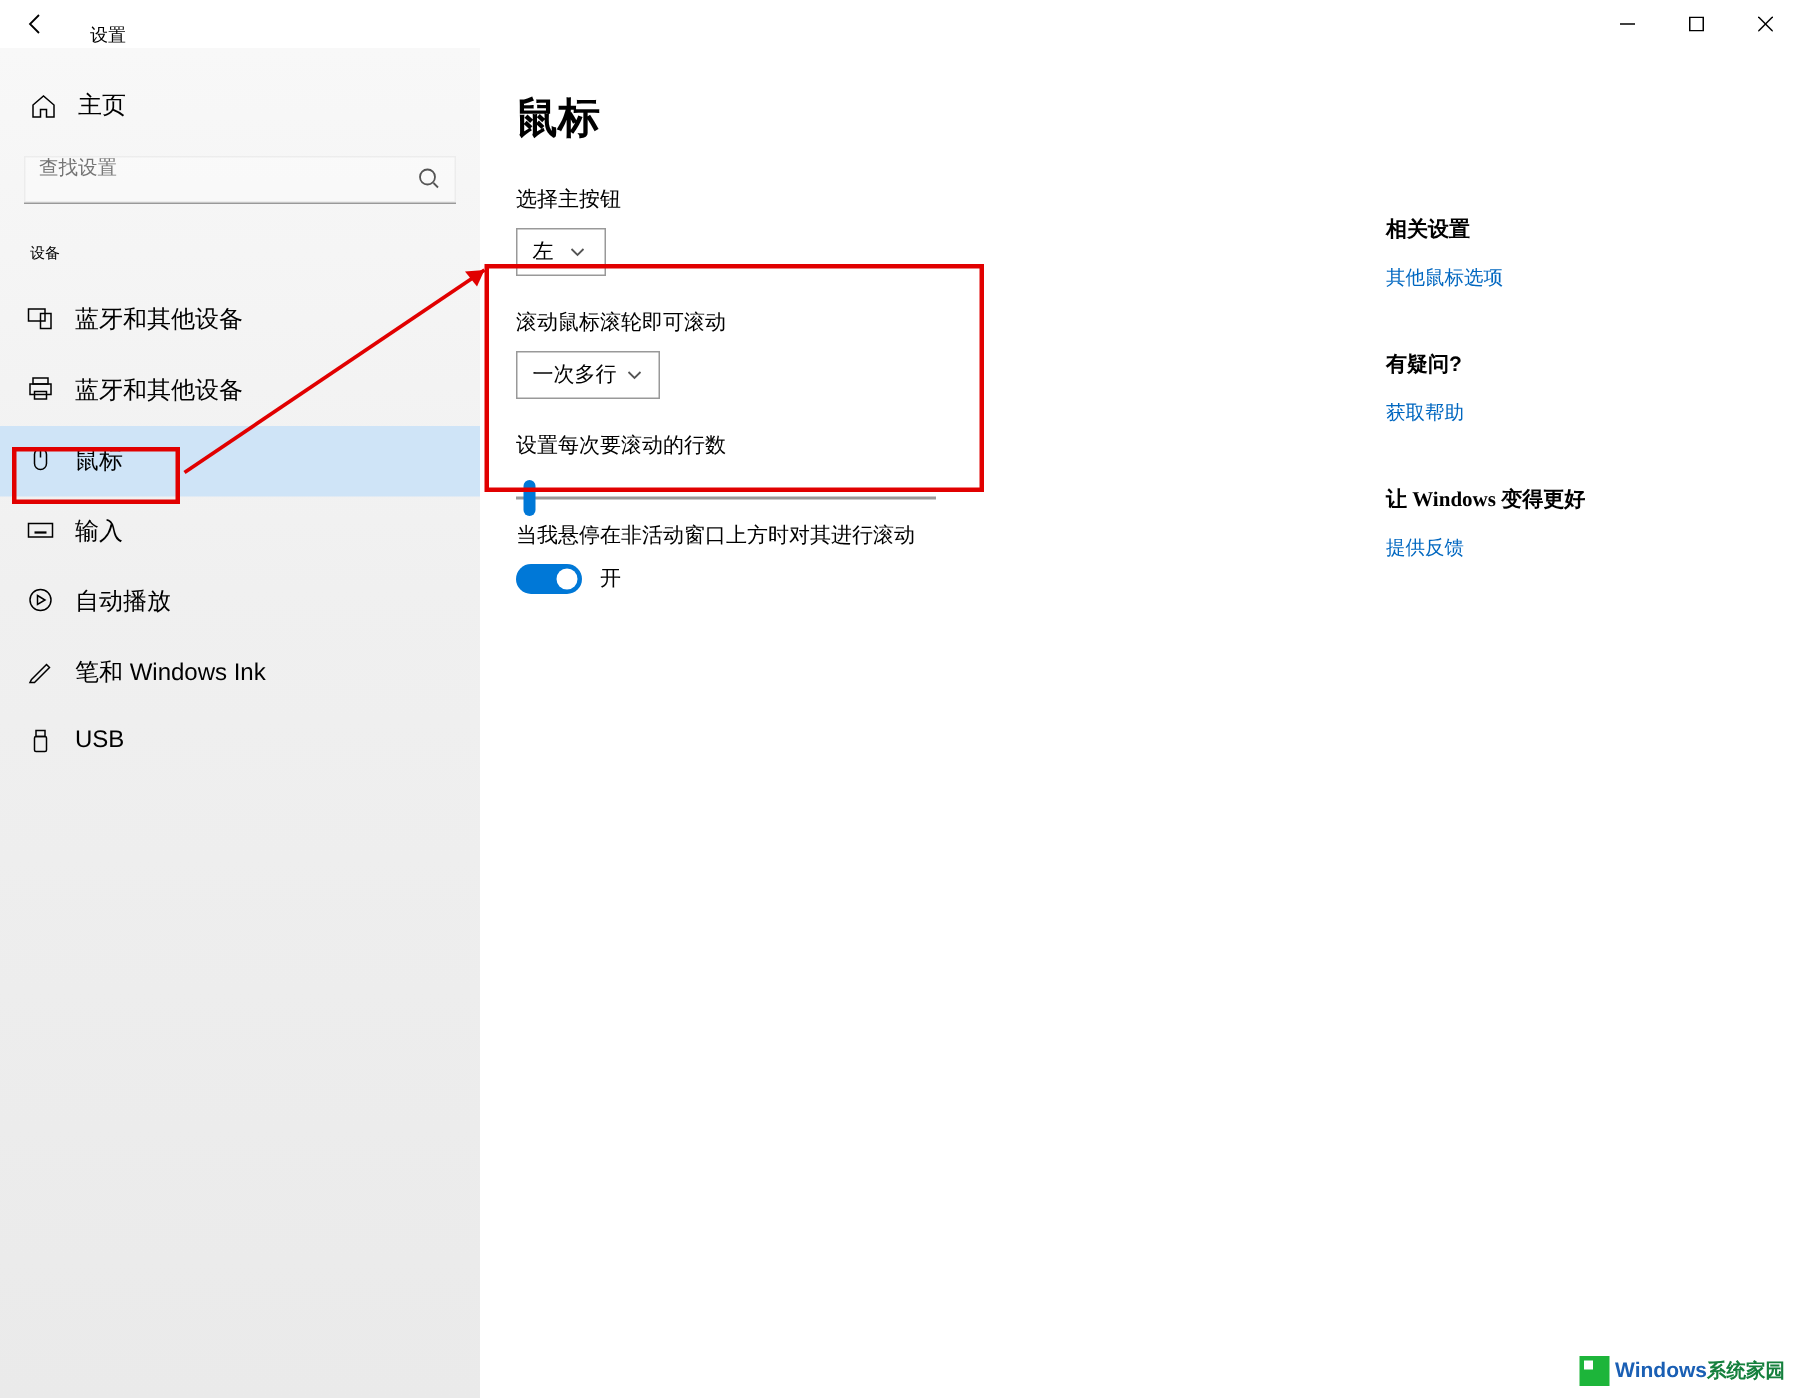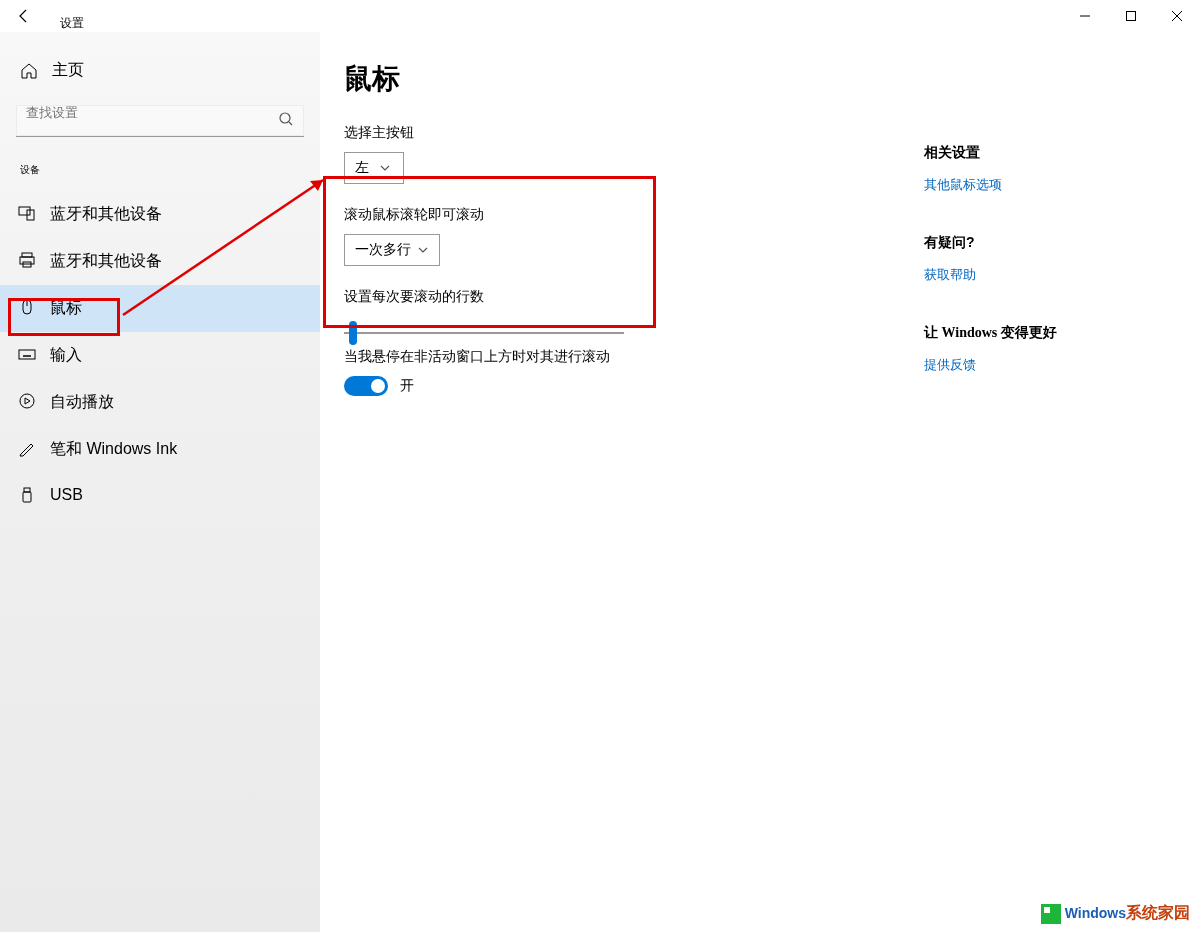--- a/index.html
+++ b/index.html
@@ -59,21 +59,21 @@
     .aside-heading.q { margin-top: 40px; }
     .aside-heading.b { margin-top: 40px; font-family: Liberation Serif, serif; }
     
     .arrow-annotation { position: absolute; pointer-events: none; }
     
     .watermark { position: absolute; right: 10px; bottom: 8px; display: flex; align-items: center; }
     .wm-icon { width: 20px; height: 20px; background: #1db53a; position: relative; margin-right: 4px; }
     .wm-icon::before { content: ''; position: absolute; left: 3px; top: 3px; width: 6px; height: 6px; background: #fff; }
     .wm-text { font-size: 14px; font-weight: 700; }
     .wm-blue { color: #1a5fb4; }
-    .wm-rest { color: #c2410c; font-size: 16px; }
+    .wm-rest { color: #15803d; font-size: 13px; }
   </style>
 </head>
 <body>
 
 <div class="titlebar">
   <div class="back-btn">
     <svg width="16" height="16" viewBox="0 0 16 16">
         <path d="M10 2 L4 8 L10 14" stroke="#000" stroke-width="1.2" fill="none"></path>
       </svg>
   </div>

